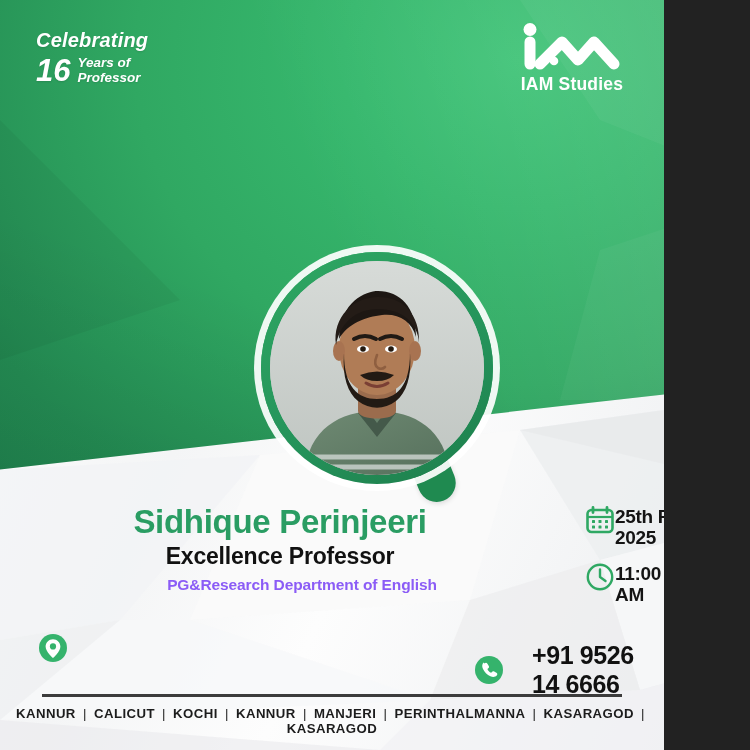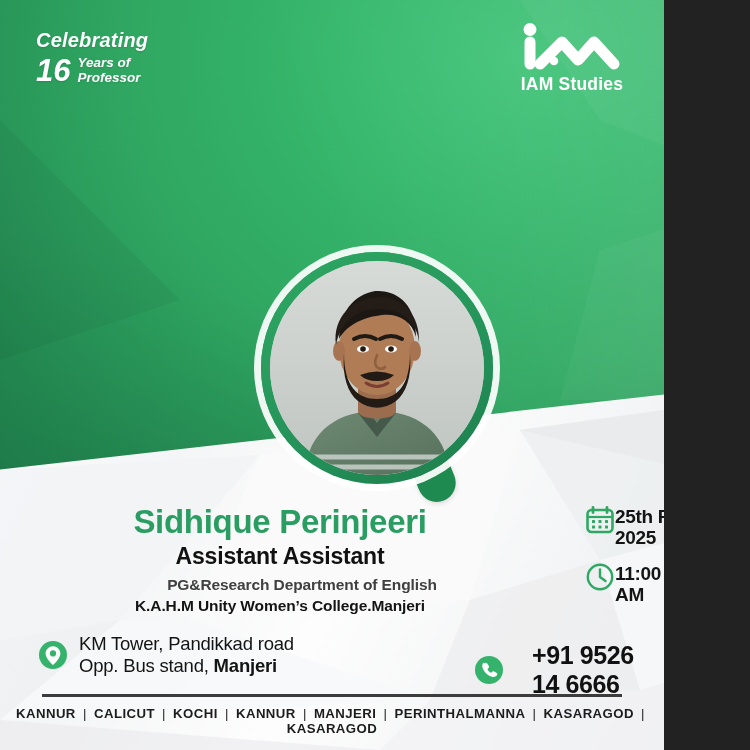--- a/index.html
+++ b/index.html
@@ -93,21 +93,21 @@
     overflow:hidden;background:#c7ccc9;
   }
   .photo svg{display:block;width:100%;height:100%;}
 
   
   .speaker{position:absolute;left:0;width:560px;top:505px;text-align:center;}
   .sp-name{
     color:#2a9d63;font-size:33px;font-weight:bold;letter-spacing:-.3px;line-height:1.04;
   }
   .sp-role{color:#111;font-size:23px;font-weight:bold;margin-top:4px;letter-spacing:-.2px;}
-  .sp-dept{color:#404040;font-size:15.5px;font-weight:bold;margin-top:6px;letter-spacing:-.1px;padding-left:44px;}
+  .sp-dept{color:#8b5cf6;font-size:15.5px;font-weight:bold;margin-top:6px;letter-spacing:-.1px;padding-left:44px;}
   .sp-college{color:#141414;font-size:15.5px;font-weight:bold;margin-top:3px;letter-spacing:-.1px;}
 
   
   .meta{position:absolute;left:585px;top:505px;width:160px;}
   .meta-row{display:flex;align-items:flex-start;margin-bottom:13px;}
   .meta-ico{flex:0 0 auto;width:30px;height:30px;}
   .meta-ico svg{display:block;}
   .meta-txt{color:#141414;font-size:19px;font-weight:bold;line-height:1.12;letter-spacing:-.3px;padding-top:1px;}
 
   
@@ -234,23 +234,22 @@
         <path d="M74 92 c0 34 14 46 33 46 s33 -12 33 -46
                  c2 24 -4 40 -14 48 c-12 9 -26 9 -38 0 c-10 -8 -16 -24 -14 -48 z" fill="#221a14"></path>
 
         <path d="M96 122 q11 7 22 0" stroke="#7a3f34" stroke-width="3" fill="none" stroke-linecap="round"></path>
       </svg>
     </div>
   </div>
 
   <div class="speaker">
     <div class="sp-name">Sidhique Perinjeeri</div>
-    <div class="sp-role">Assistant Assistant</div>
+    <div class="sp-role">Excellence Professor</div>
     <div class="sp-dept">PG&amp;Research Department of English</div>
-    <div class="sp-college">K.A.H.M Unity Women’s College.Manjeri</div>
   </div>
 
   <div class="meta">
     <div class="meta-row">
       <span class="meta-ico">
         <svg width="30" height="30" viewBox="0 0 30 30">
           <rect x="2.5" y="5" width="25" height="22" rx="4" fill="none" stroke="#2fa863" stroke-width="2.6"></rect>
           <path d="M8 2.5 v5 M22 2.5 v5" stroke="#2fa863" stroke-width="2.8" stroke-linecap="round"></path>
           <path d="M2.5 12 H27.5" stroke="#2fa863" stroke-width="2.2"></path>
           <g fill="#2fa863">
@@ -283,24 +282,20 @@
   </div>
 
   <div class="addr">
     <span class="pin">
       <svg width="30" height="30" viewBox="0 0 30 30">
         <circle cx="15" cy="15" r="14" fill="#35b36c"></circle>
         <path d="M15 6.2 c-4.1 0 -7.4 3.3 -7.4 7.4 c0 5.4 7.4 11.4 7.4 11.4 s7.4 -6 7.4 -11.4 c0 -4.1 -3.3 -7.4 -7.4 -7.4 z" fill="#ffffff"></path>
         <circle cx="15" cy="13.4" r="3.1" fill="#35b36c"></circle>
       </svg>
     </span>
-    <div class="addr-lines">
-      <div class="addr-l1">KM Tower, Pandikkad road</div>
-      <div class="addr-l2"><span>Opp. Bus stand, </span><b>Manjeri</b></div>
-    </div>
   </div>
 
   <div class="phone">
     <span class="ph-ico">
       <svg width="30" height="30" viewBox="0 0 30 30">
         <circle cx="15" cy="15" r="14" fill="#35b36c"></circle>
         <path d="M10.6 8.4 c1.1 -1 2.2 -.7 2.8 .3 l1.4 2.3 c.5 .9 .3 1.6 -.5 2.2
                  l-.9 .7 c.6 1.7 2 3.2 3.8 3.9 l.7 -.9 c.6 -.8 1.4 -1 2.3 -.5
                  l2.2 1.3 c1 .6 1.3 1.8 .3 2.8 c-1.6 1.6 -3.6 1.9 -6.3 .8
                  c-3.2 -1.3 -6.2 -4.3 -7.5 -7.5 c-1.1 -2.7 -.8 -4.8 .7 -6.4 z" fill="#ffffff"></path>

